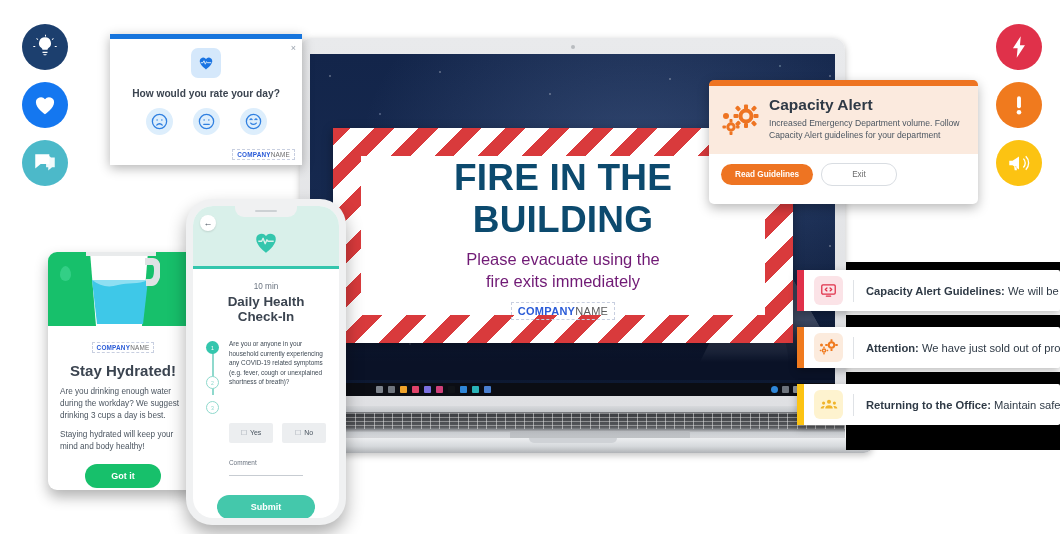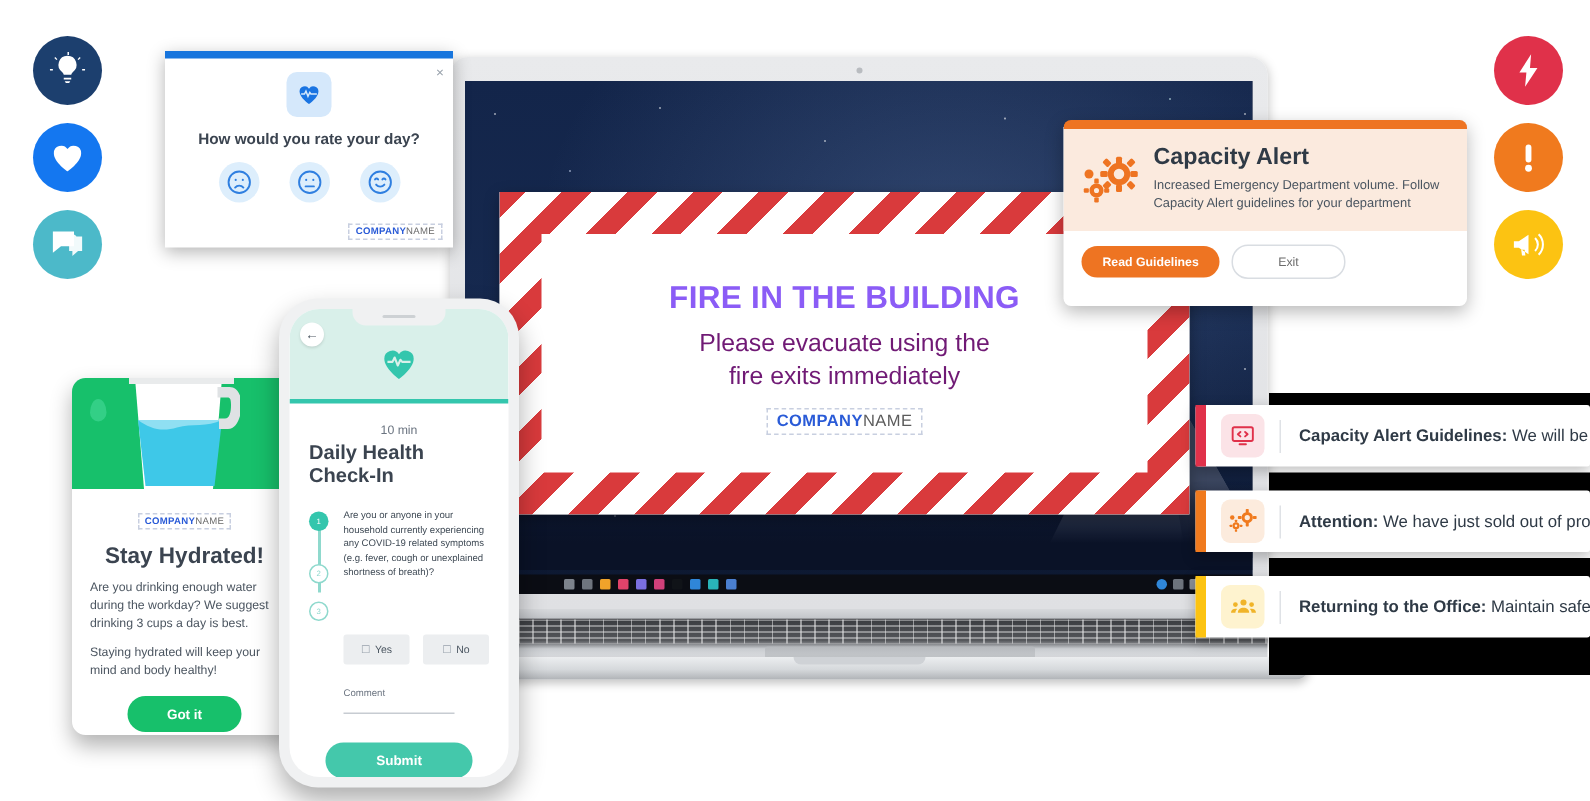--- a/index.html
+++ b/index.html
@@ -81,21 +81,21 @@
     position:absolute; inset:0;
     background-image: repeating-linear-gradient(-45deg,
        #d93a3c 0 14px, #d93a3c 14px, #ffffff 14px, #ffffff 31px);
   }
   .codered-inner{
     position:absolute; left:28px; top:28px; right:28px; bottom:28px;
     background:#fff; display:flex; flex-direction:column;
     align-items:center; justify-content:center; text-align:center;
   }
   .cr-kicker{ color:#e23b3c; font-weight:bold; font-size:19px; letter-spacing:.5px; }
-  .cr-title{ color:#8b5cf6; font-weight:bold; font-size:21px; margin-top:6px; letter-spacing:.2px;}
+  .cr-title{ color:#0c4a6e; font-weight:bold; font-size:37px; margin-top:6px; letter-spacing:.2px;}
   .cr-sub{ color:#701a75; font-size:16.5px; margin-top:8px; line-height:1.32;text-align:center; }
   .cologo{ margin-top:10px; font-size:11px; letter-spacing:.3px;
      border:1px dashed #c8cfe0; padding:2px 6px; }
   .cologo b{ color:#2a5bd7; }
   .cologo span{ color:#5b5b5b; }
 
   .base{
     position:absolute; left:-28px; top:368px; width:601px; height:47px;
   }
   .kbdeck{
@@ -185,21 +185,21 @@
   .ph-notch:after{content:""; position:absolute; left:50%; top:4px; transform:translateX(-50%);
      width:22px;height:2px;border-radius:2px;background:#cdd1d4;}
   .ph-back{ position:absolute; left:7px; top:9px; width:16px;height:16px;border-radius:50%;
      background:#fff; display:flex;align-items:center;justify-content:center;
      font-size:9px; color:#4a5560; box-shadow:0 1px 2px rgba(0,0,0,.12);}
   .ph-heart{ position:absolute; left:50%; top:22px; transform:translateX(-50%);
      width:28px;height:26px;}
   .ph-rule{ height:3px; background:#34c6ad; }
   .ph-body{ padding:13px 13px 0; }
   .ph-time{ text-align:center; font-size:8.2px; color:#6b7480; }
-  .ph-title{ font-size:13.4px; font-weight:bold; color:#3b4450; margin-top:3px;}
+  .ph-title{ text-align:center; font-size:13.4px; font-weight:bold; color:#3b4450; margin-top:3px;}
   .ph-qrow{ display:flex; gap:8px; margin-top:15px; }
   .stepper{ width:15px; position:relative; padding-top:2px;}
   .step{ width:13px;height:13px;border-radius:50%; font-size:5.2px; color:#fff;
      display:flex;align-items:center;justify-content:center; background:#34c6ad; position:relative; z-index:2;}
   .step.off{ background:#fff; color:#8fd9cd; border:1px solid #8fd9cd;}
   .stepline{ position:absolute; left:6px; top:8px; width:1.5px; height:48px; background:#8fd9cd; z-index:1;}
   .ph-q{ font-size:6.4px; color:#3f4a55; line-height:1.5; flex:1;}
   .ph-opts{ display:flex; gap:9px; margin-top:9px; margin-left:23px;}
   .opt{ flex:1; background:#eceef0; border-radius:2px; padding:6px 0; text-align:center;
      font-size:7px; color:#4a5560;}

